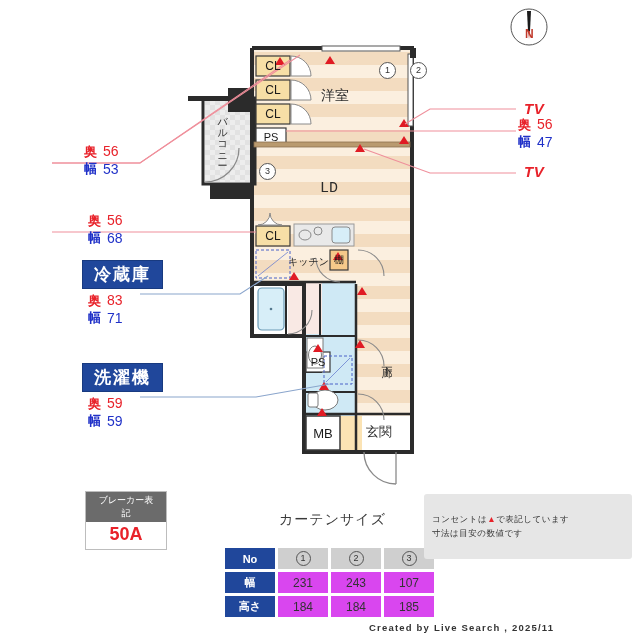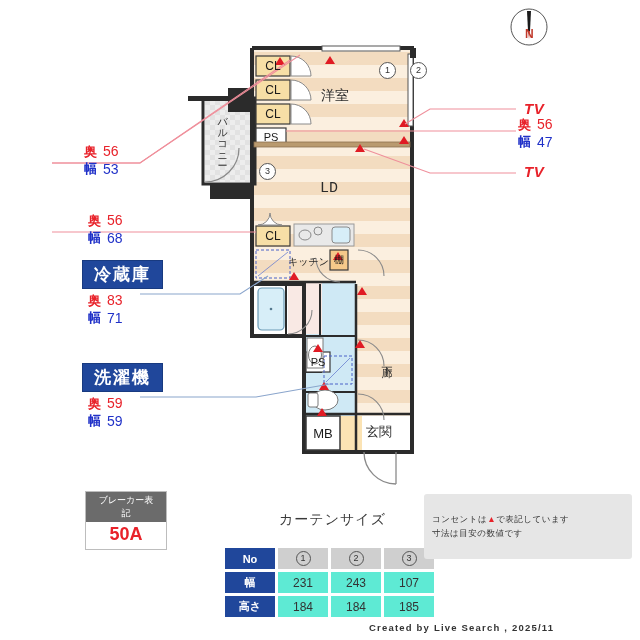--- a/index.html
+++ b/index.html
@@ -39,21 +39,21 @@
   }
   .note{
     position:absolute;left:400px;top:494px;width:192px;background:#e6e6e6;border-radius:3px;
     padding:18px 8px;font-size:8.5px;color:#333;line-height:1.7;letter-spacing:.5px;margin-left:24px;
   }
   .note .tri{color:#e8222a;}
   table.curtain{
     position:absolute;left:222px;top:545px;border-collapse:separate;border-spacing:3px;
   }
   table.curtain td{
-    width:48px;height:19px;text-align:center;font-size:12px;color:#333;background:#5eead4;
+    width:48px;height:19px;text-align:center;font-size:12px;color:#333;background:#d946ef;
   }
   table.curtain td.hdr{background:#20479b;color:#fff;font-weight:bold;font-size:11px;}
   table.curtain td.noh{background:#cfcfcf;color:#333;font-size:11px;}
   .circnum{
     display:inline-block;width:13px;height:13px;line-height:12px;border:1px solid #555;
     border-radius:50%;font-size:9px;text-align:center;background:transparent;
   }
   .credit{
     position:absolute;left:369px;top:622px;font-size:9.5px;color:#333;letter-spacing:1.2px;font-weight:bold;
   }

